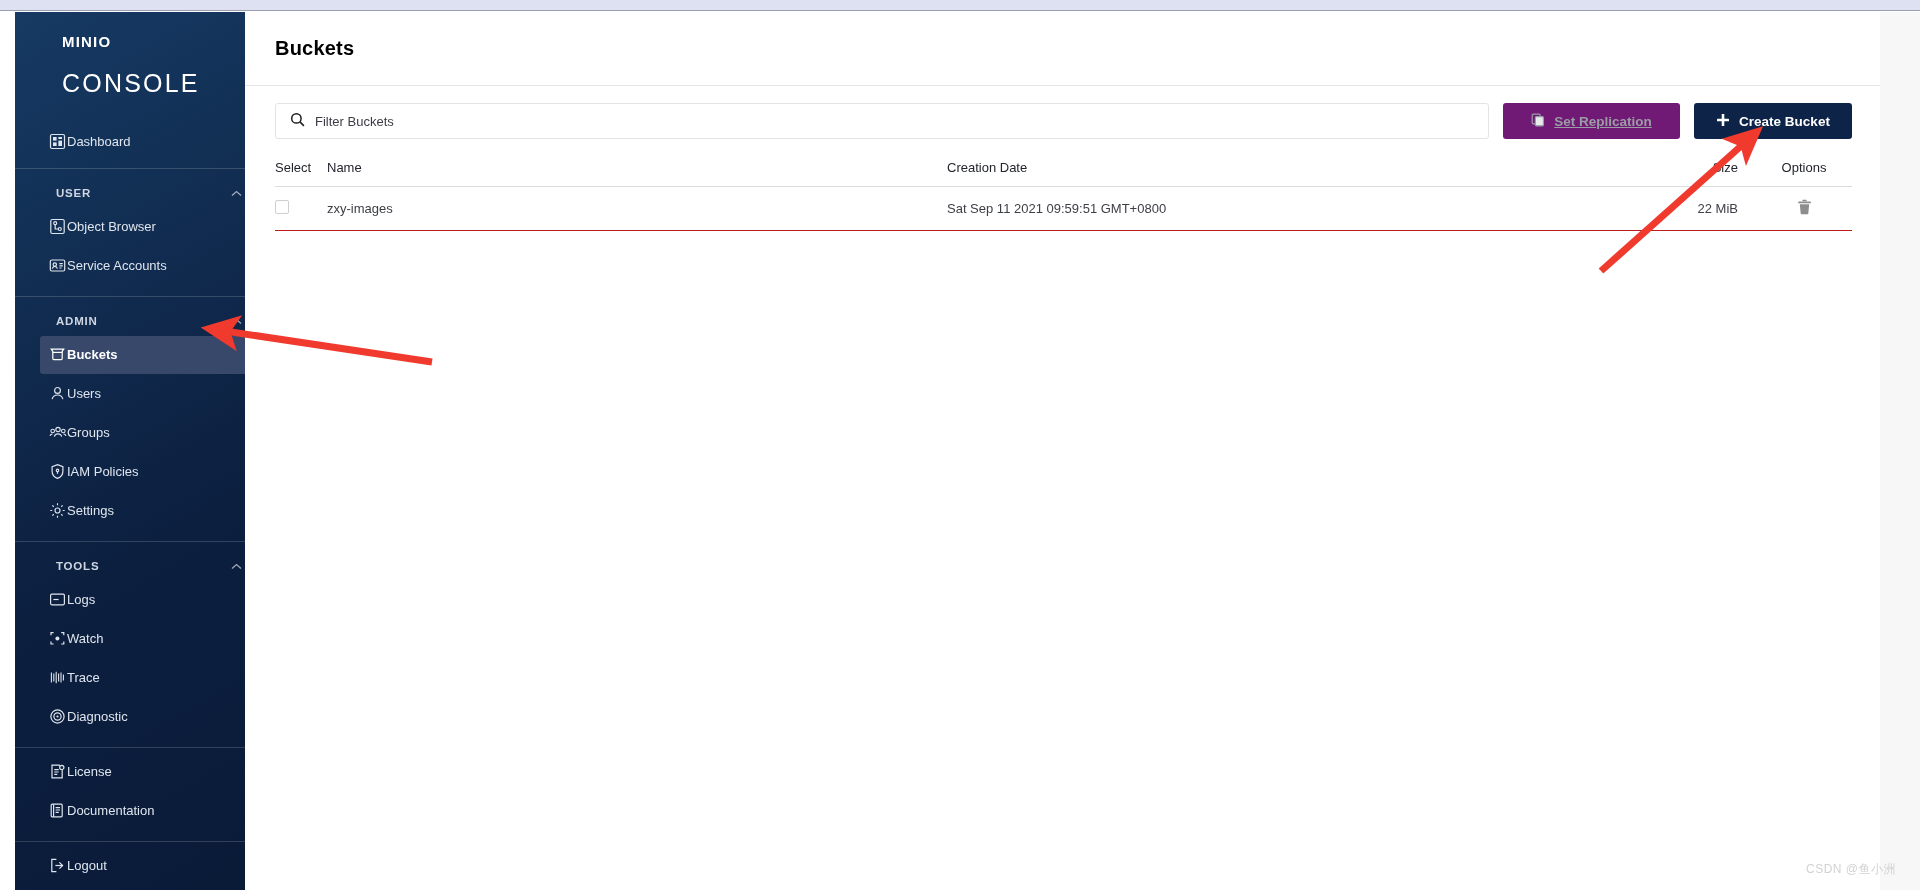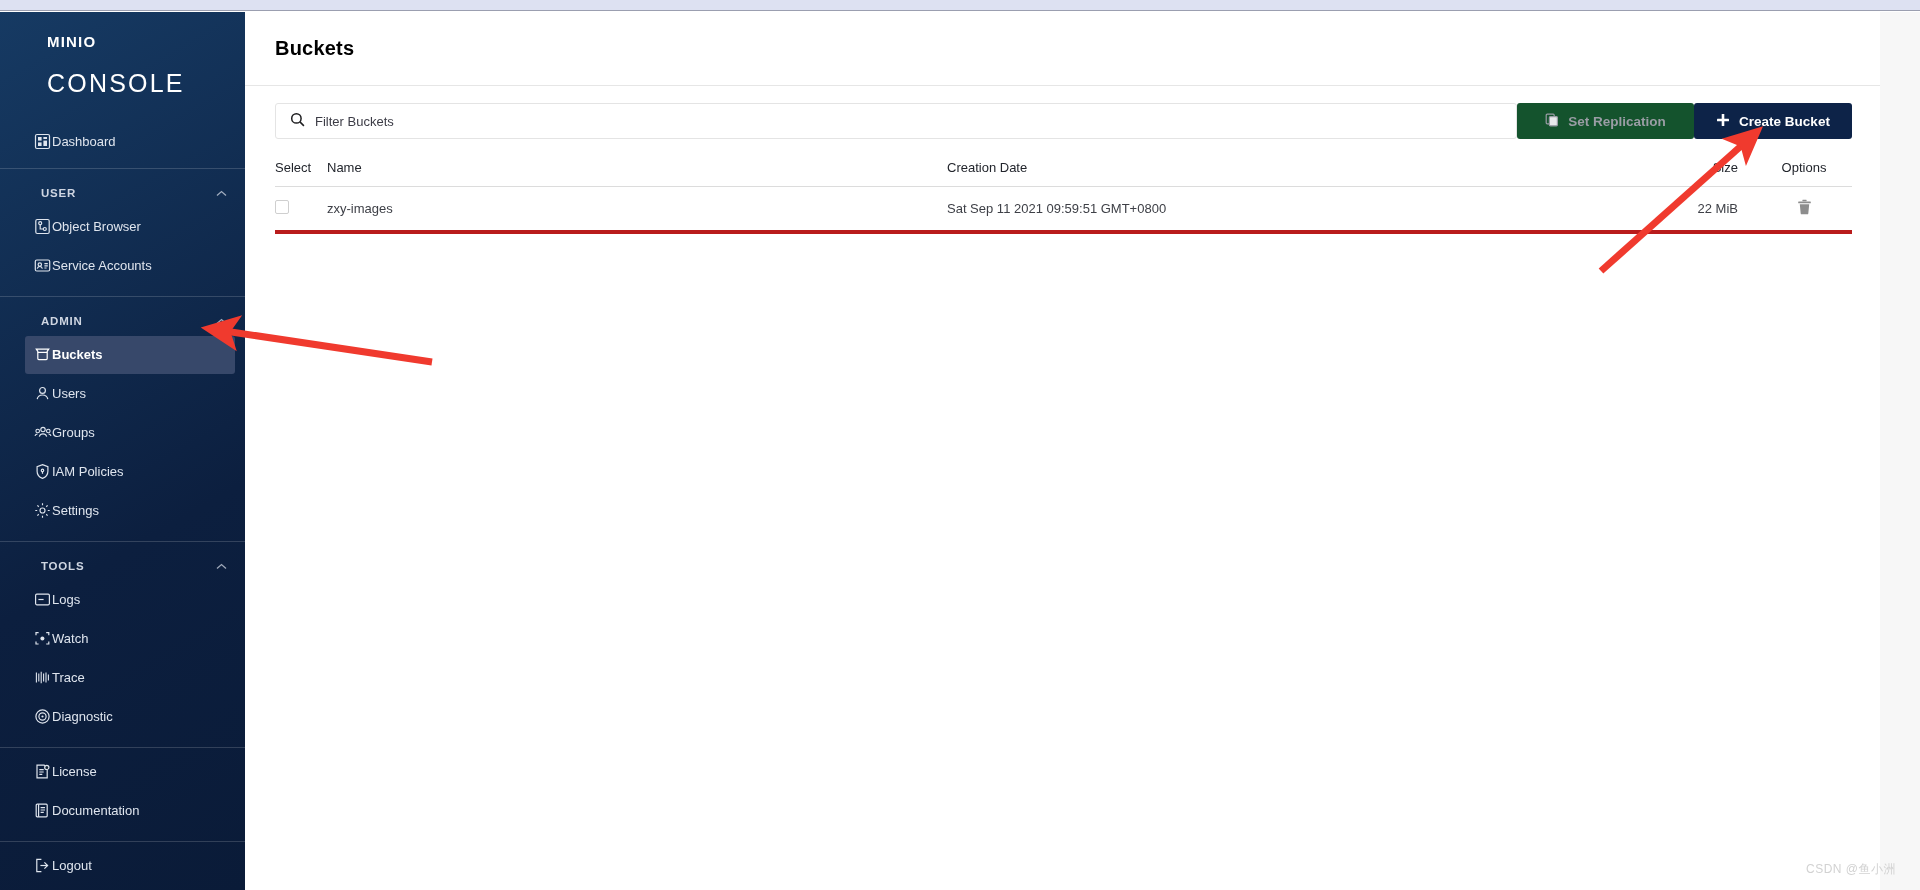--- a/index.html
+++ b/index.html
@@ -13,21 +13,21 @@
   
   .top-strip {
     position: absolute; top: 0; left: 0;
     width: 1920px; height: 11px;
     background: #dde1f2;
     border-bottom: 1px solid #9b9fb0;
   }
 
   
   .sidebar {
-    position: absolute; top: 12px; left: 0;
+    position: absolute; top: 12px; left: 15px;
     width: 245px; height: 878px;
     background: linear-gradient(160deg, #143css 0%, #0d2246 100%);
     background: linear-gradient(150deg, #163a63 0%, #0c1f3f 60%, #0a1b38 100%);
     color: #e8ecf3;
     overflow: hidden;
   }
   .logo-wrap { padding: 22px 0 18px 47px; }
   .logo-minio {
     font-size: 15px; font-weight: bold; letter-spacing: 1.2px;
     color: #ffffff; line-height: 1;
@@ -80,59 +80,59 @@
 
   .page-title {
     font-size: 20px; color: #000000;
     padding: 25px 0 0 30px; letter-spacing: .2px;
   }
   .title-rule {
     margin-top: 25px; height: 1px; background: #e6e6e6;
   }
 
   .toolbar {
-    display: flex; align-items: center; 
+    display: flex; align-items: center; gap: 14px;
     padding: 17px 28px 17px 30px;
   }
   .search-box {
     flex: 1 1 auto; height: 36px;
     border: 1px solid #e4e4e4; border-radius: 3px;
     background: #ffffff;
     display: flex; align-items: center; gap: 10px;
     padding: 0 14px;
   }
   .search-box .placeholder { font-size: 13px; color: #3c3c46; }
 
   .btn {
     height: 36px; border-radius: 3px; font-size: 13.5px;
     display: flex; align-items: center; justify-content: center;
     gap: 9px; padding: 0 20px; white-space: nowrap; cursor: pointer;
     border: none;
   }
   .btn-secondary {
-    background: #14532d; color: #9a9da5; font-weight: bold;
-    min-width: 177px; cursor: default;
+    background: #701a75; color: #9a9da5; font-weight: bold;
+    min-width: 177px; cursor: default; text-decoration: underline;
   }
   .btn-primary {
     background: #0d2348; color: #ffffff; font-weight: bold;
     min-width: 158px;
   }
 
   
   .table-wrap { padding: 0 28px 0 30px; }
   table { width: 100%; border-collapse: collapse; }
   thead th {
     font-size: 13px; font-weight: normal; color: #22252c;
     text-align: left; padding: 4px 0 11px 0;
     border-bottom: 1px solid #dcdcdc;
   }
   tbody td {
     font-size: 13px; color: #3e4047;
     padding: 12px 0 12px 0;
-    border-bottom: 4px solid #b91c1c;
+    border-bottom: 1px solid #b91c1c;
   }
   .col-select { width: 52px; }
   .col-name   { width: 620px; }
   .col-date   { width: auto; }
   .col-size   { width: 110px; text-align: right; }
   .col-opts   { width: 96px; text-align: center; }
   th.col-size, td.col-size { text-align: right; padding-right: 18px; }
   th.col-opts, td.col-opts { text-align: center; }
 
   .checkbox {

